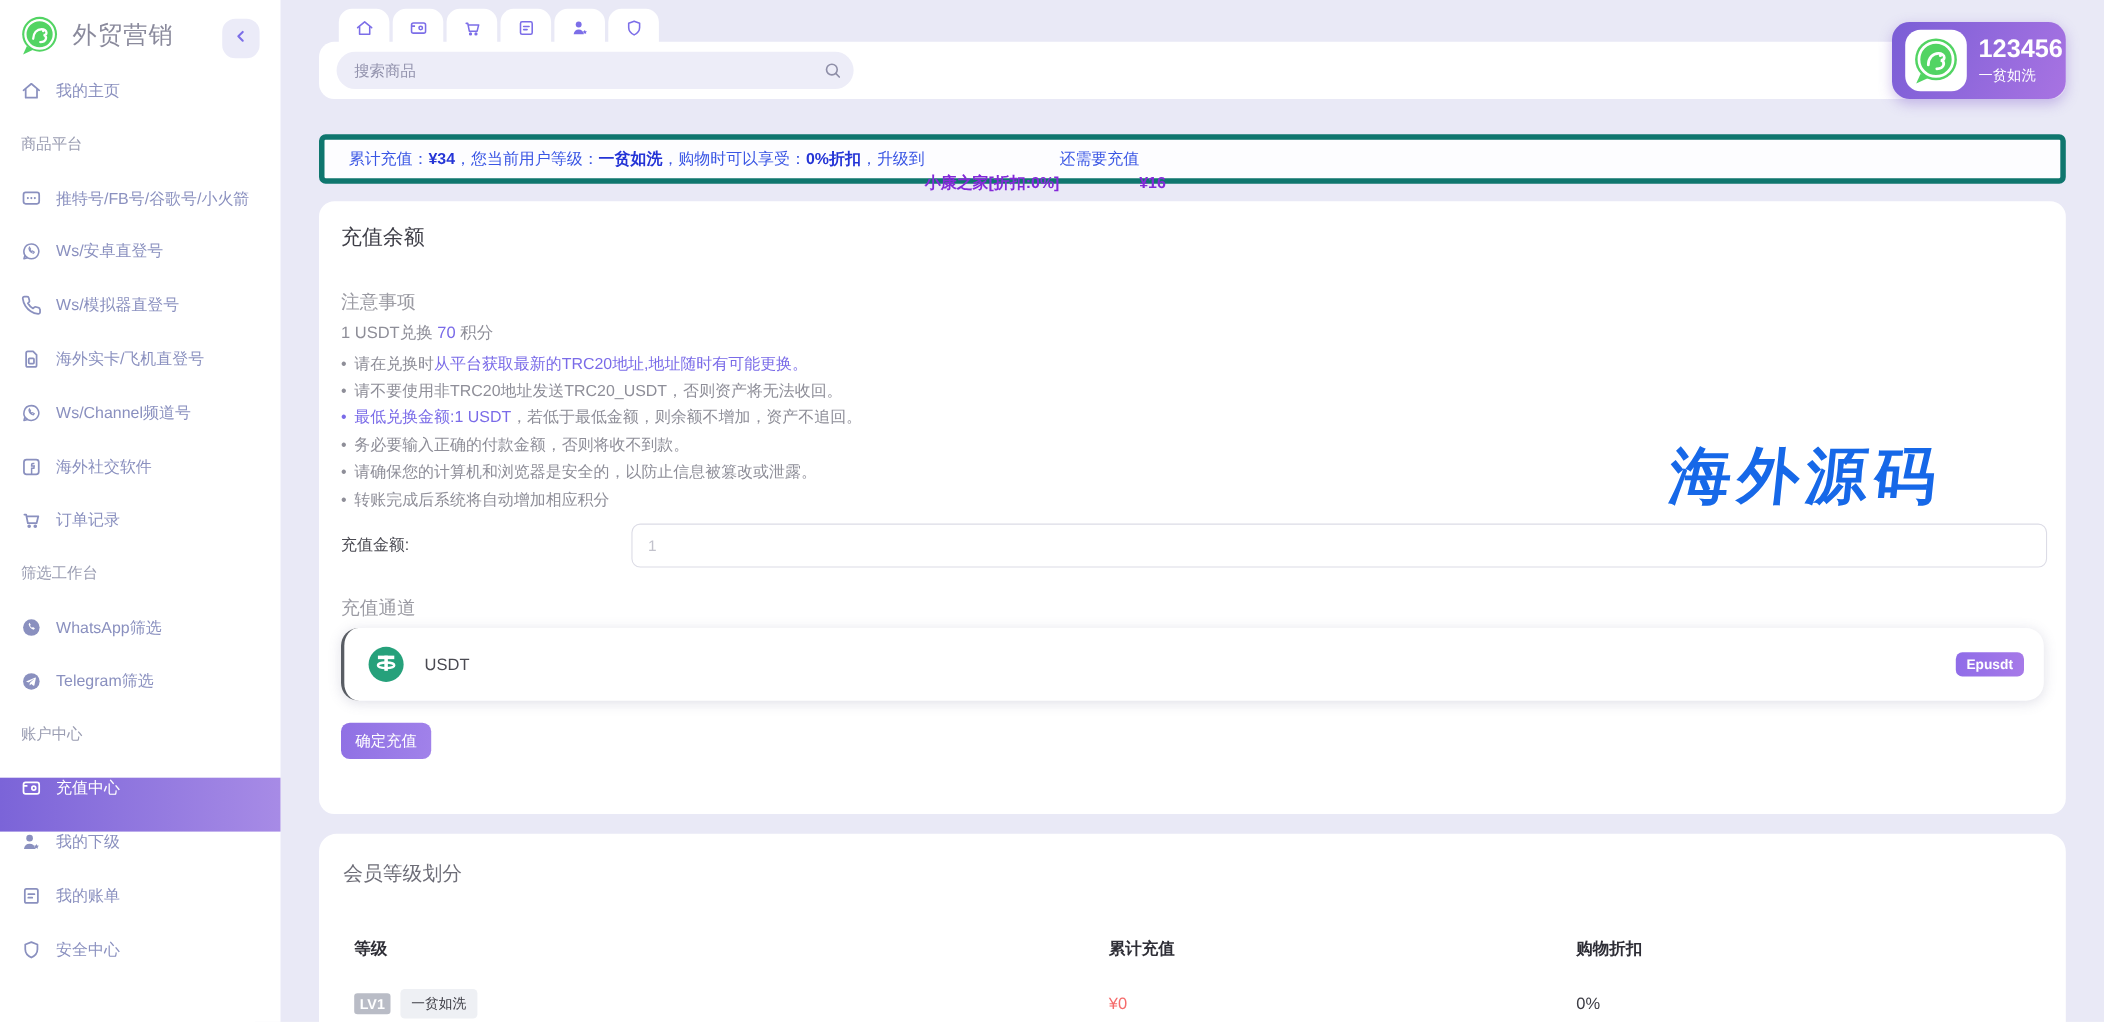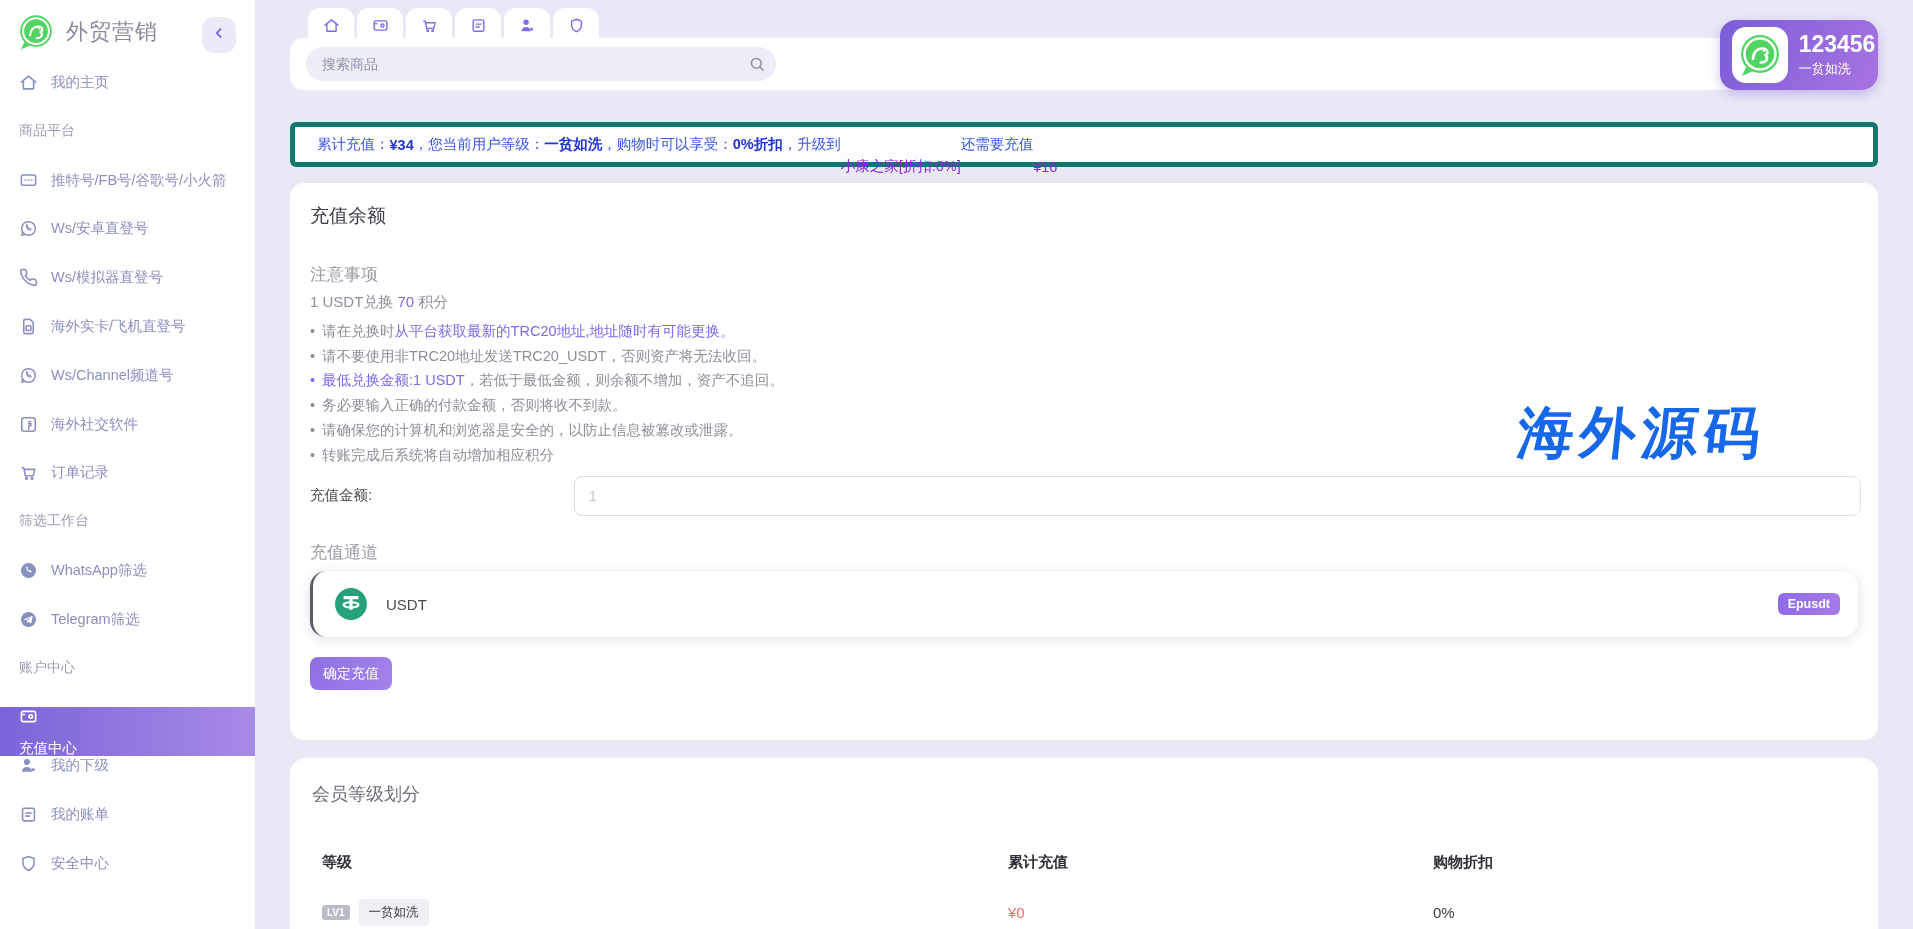--- a/index.html
+++ b/index.html
@@ -15,21 +15,21 @@
   .logo-title { font-size:22px; color:#8a8a9c; letter-spacing:1px; }
   .collapse-btn { position:absolute; top:17px; left:202px; width:34px; height:36px; background:#ebebf8;
     border-radius:12px; display:flex; align-items:center; justify-content:center; cursor:pointer; z-index:4; }
   .collapse-btn svg { width:16px; height:16px; }
   .sidebar-nav { position:absolute; top:73px; left:0; right:0; }
   .nav-line { height:48.8px; display:flex; align-items:flex-start; }
   .nav-header { padding-left:19px; color:#9a9db2; font-size:14px; }
   .nav-row { padding-left:19px; gap:13px; color:#8a90bf; font-size:14.5px; cursor:pointer; }
   .nav-row .nav-icon { width:19px; height:19px; flex:0 0 auto; display:flex; }
   .nav-row .nav-icon svg { width:19px; height:19px; }
-  .nav-row.active { background:linear-gradient(90deg,#7b64d8,#a78be6); color:#fff;flex-direction:column; }
+  .nav-row.active { background:linear-gradient(90deg,#7b64d8,#a78be6); color:#fff; }
 
   
   .tab { position:absolute; top:8px; width:46px; height:34px; background:#fff; border-radius:12px 12px 0 0;
     display:flex; align-items:center; justify-content:center; color:#7c6ee8; cursor:pointer; z-index:1; }
   .tab svg { width:17px; height:17px; }
   .top-panel { position:absolute; left:290px; top:38px; width:1588px; height:52px; background:#ffffff; border-radius:14px; z-index:2; }
   .search { position:absolute; left:16px; top:9px; width:470px; height:34px; background:#ededf8; border:none;
     border-radius:17px; padding:0 42px 0 16px; font-size:14px; color:#55556a; outline:none; font-family:inherit; }
   .search::placeholder { color:#9292ac; }
   .search-icon { position:absolute; left:458px; top:17px; width:18px; height:18px; color:#8f8fa8; }
@@ -42,21 +42,21 @@
   .avatar svg { width:48px; height:48px; }
   .user-meta { margin-left:11px; color:#fff; }
   .user-name { font-size:23px; font-weight:bold; line-height:1.1; }
   .user-level { font-size:13px; margin-top:3px; }
 
   
   .notice { position:absolute; left:290px; top:122px; width:1588px; height:45px; background:#fdfdff;
     border:5px solid #0f766e; border-radius:6px; display:flex; align-items:center; padding-left:22px; font-size:14.5px; }
   .s-blue { color:#3a56e4; }
   .s-blue-b { color:#2434d6; font-weight:bold; }
-  .s-purple-b { color:#8429d9; font-weight:normal;margin-top:44px; }
+  .s-purple-b { color:#8429d9; font-weight:bold;margin-top:44px; }
 
   
   .card { position:absolute; left:290px; width:1588px; background:#fff; border-radius:14px; }
   #card-recharge { top:183px; height:557px; }
   #card-levels { top:758px; height:220px; border-radius:16px; }
   .abs { position:absolute; }
 
   .rc-title { left:20px; top:20px; font-size:19px; color:#3d3d46; }
   .rc-notes-title { left:20px; top:80px; font-size:17px; color:#9b9ba3; }
   .rc-exchange { left:20px; top:110px; font-size:15px; }
@@ -84,21 +84,21 @@
   .watermark { position:absolute; left:1518px; top:396px; font-size:56px; font-weight:bold; color:#1668e8;
     letter-spacing:6px; transform:skewX(-6deg); z-index:6; font-family:"DejaVu Serif","Liberation Serif",serif; }
 
   .lv-title { left:22px; top:24px; font-size:18px; color:#6e6e78; }
   .lv-head { left:0; right:0; top:88px; height:32px; display:flex; align-items:center; padding:0 20px 0 32px;
     font-weight:bold; font-size:15px; color:#2e2e36; }
   .lv-row { left:0; right:0; top:136px; height:36px; display:flex; align-items:center; padding:0 20px 0 32px; font-size:15px; }
   .col1 { flex:0 0 686px; display:flex; align-items:center; }
   .col2 { flex:0 0 425px; }
   .col3 { flex:1; }
-  .lv-badge { background:#b9bcc6; color:#fff; font-size:10px; font-weight:bold; padding:2px 5px; border-radius:3px; margin-right:9px; }
+  .lv-badge { background:#b9bcc6; color:#fff; font-size:13px; font-weight:bold; padding:2px 5px; border-radius:3px; margin-right:9px; }
   .lv-tag { background:#eef0f4; color:#3c3c44; font-size:12.5px; padding:5px 10px; border-radius:4px; }
   .lv-recharge { color:#f56c6c; }
   .lv-discount { color:#3c3c44; }
 </style>
 </head>
 <body>
 
 <div class="screen">
 
   <aside class="sidebar">

